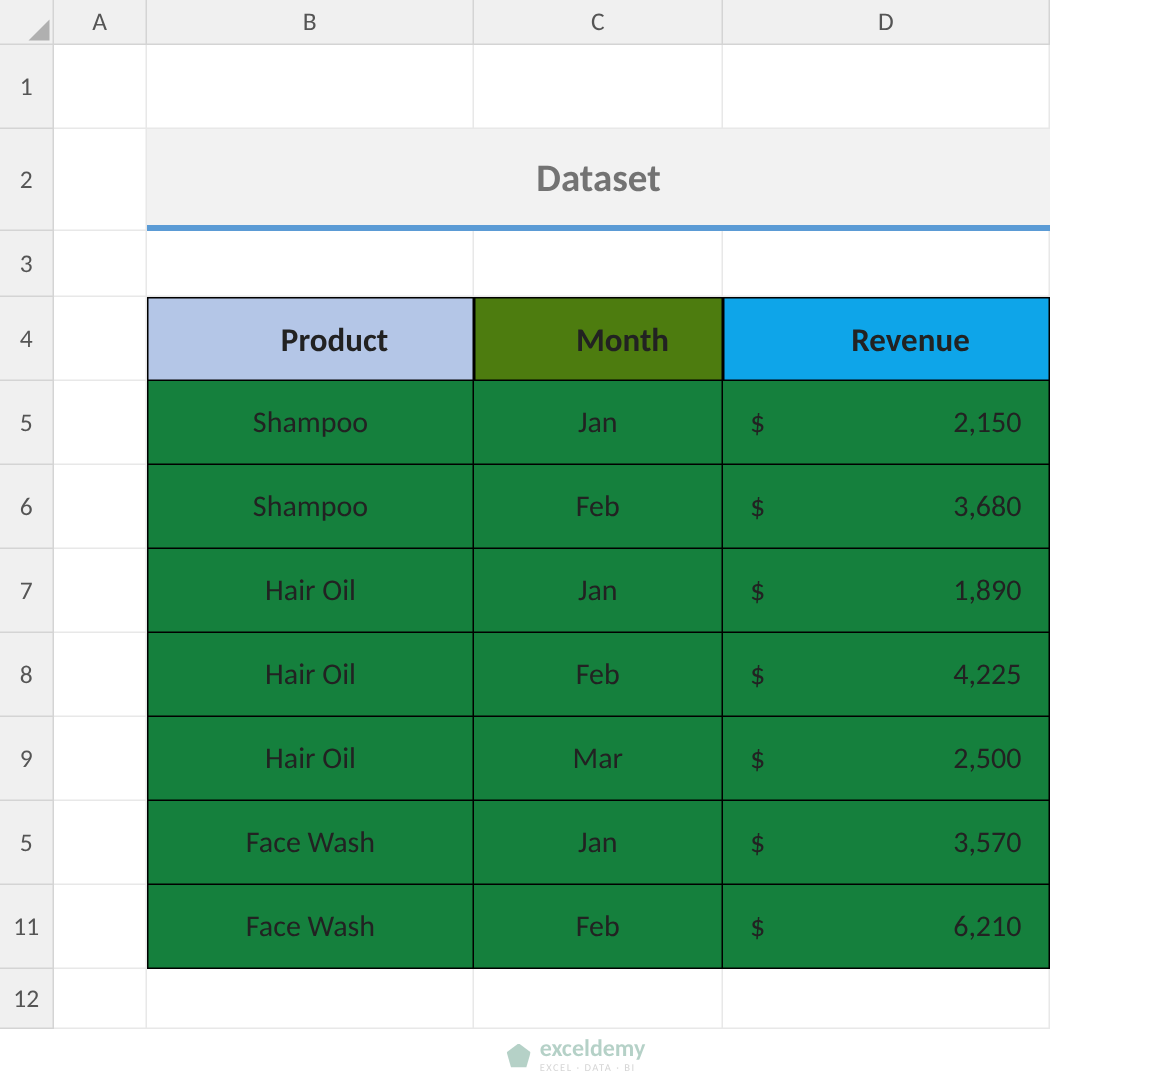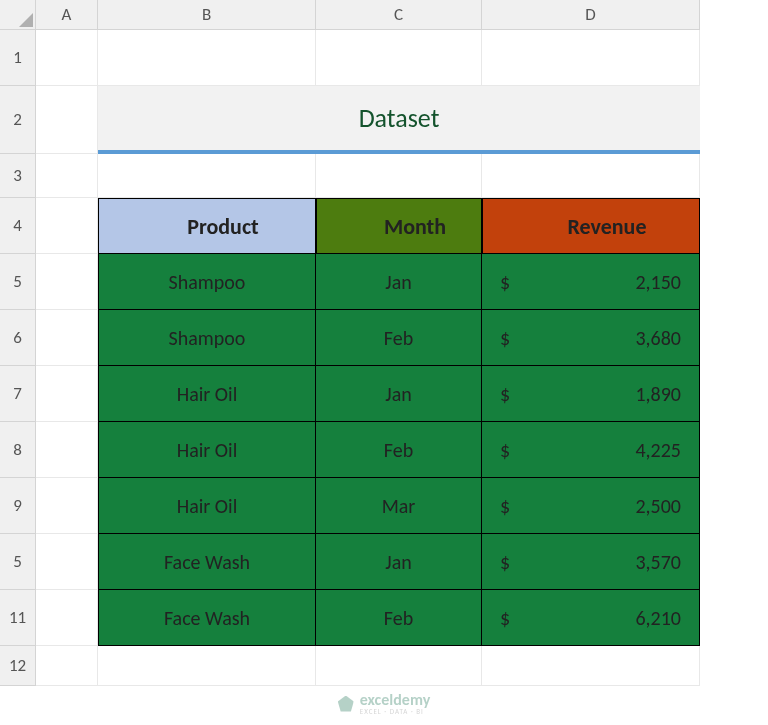--- a/index.html
+++ b/index.html
@@ -65,36 +65,36 @@
       justify-content: center;
       font-size: 20px;
       color: #222;
       position: relative;
     }
     .title-cell {
       grid-column: 3 / 6;
       background: #f2f2f2;
       border: none;
       font-size: 26px;
-      font-weight: normal;
-      color: #14532d;
+      font-weight: bold;
+      color: #737373;
       display: flex;
       align-items: center;
       justify-content: center;
       border-bottom: 4px solid #5b9bd5;
     }
     .th {
       font-weight: bold;
       border: 1px solid #000 !important;
       font-size: 22px;
       padding-left: 32px;
     }
     .th-product { background: #b4c6e7; }
     .th-month { background: #4d7c0f; }
-    .th-revenue { background: #c2410c; }
+    .th-revenue { background: #0ea5e9; }
     .td {
       border-right: 1px solid #000 !important;
       border-bottom: 1px solid #000 !important;
       background: #15803d;
     }
     .td-left {
       border-left: 1px solid #000 !important;
     }
     .revenue-cell {
       justify-content: space-between;

